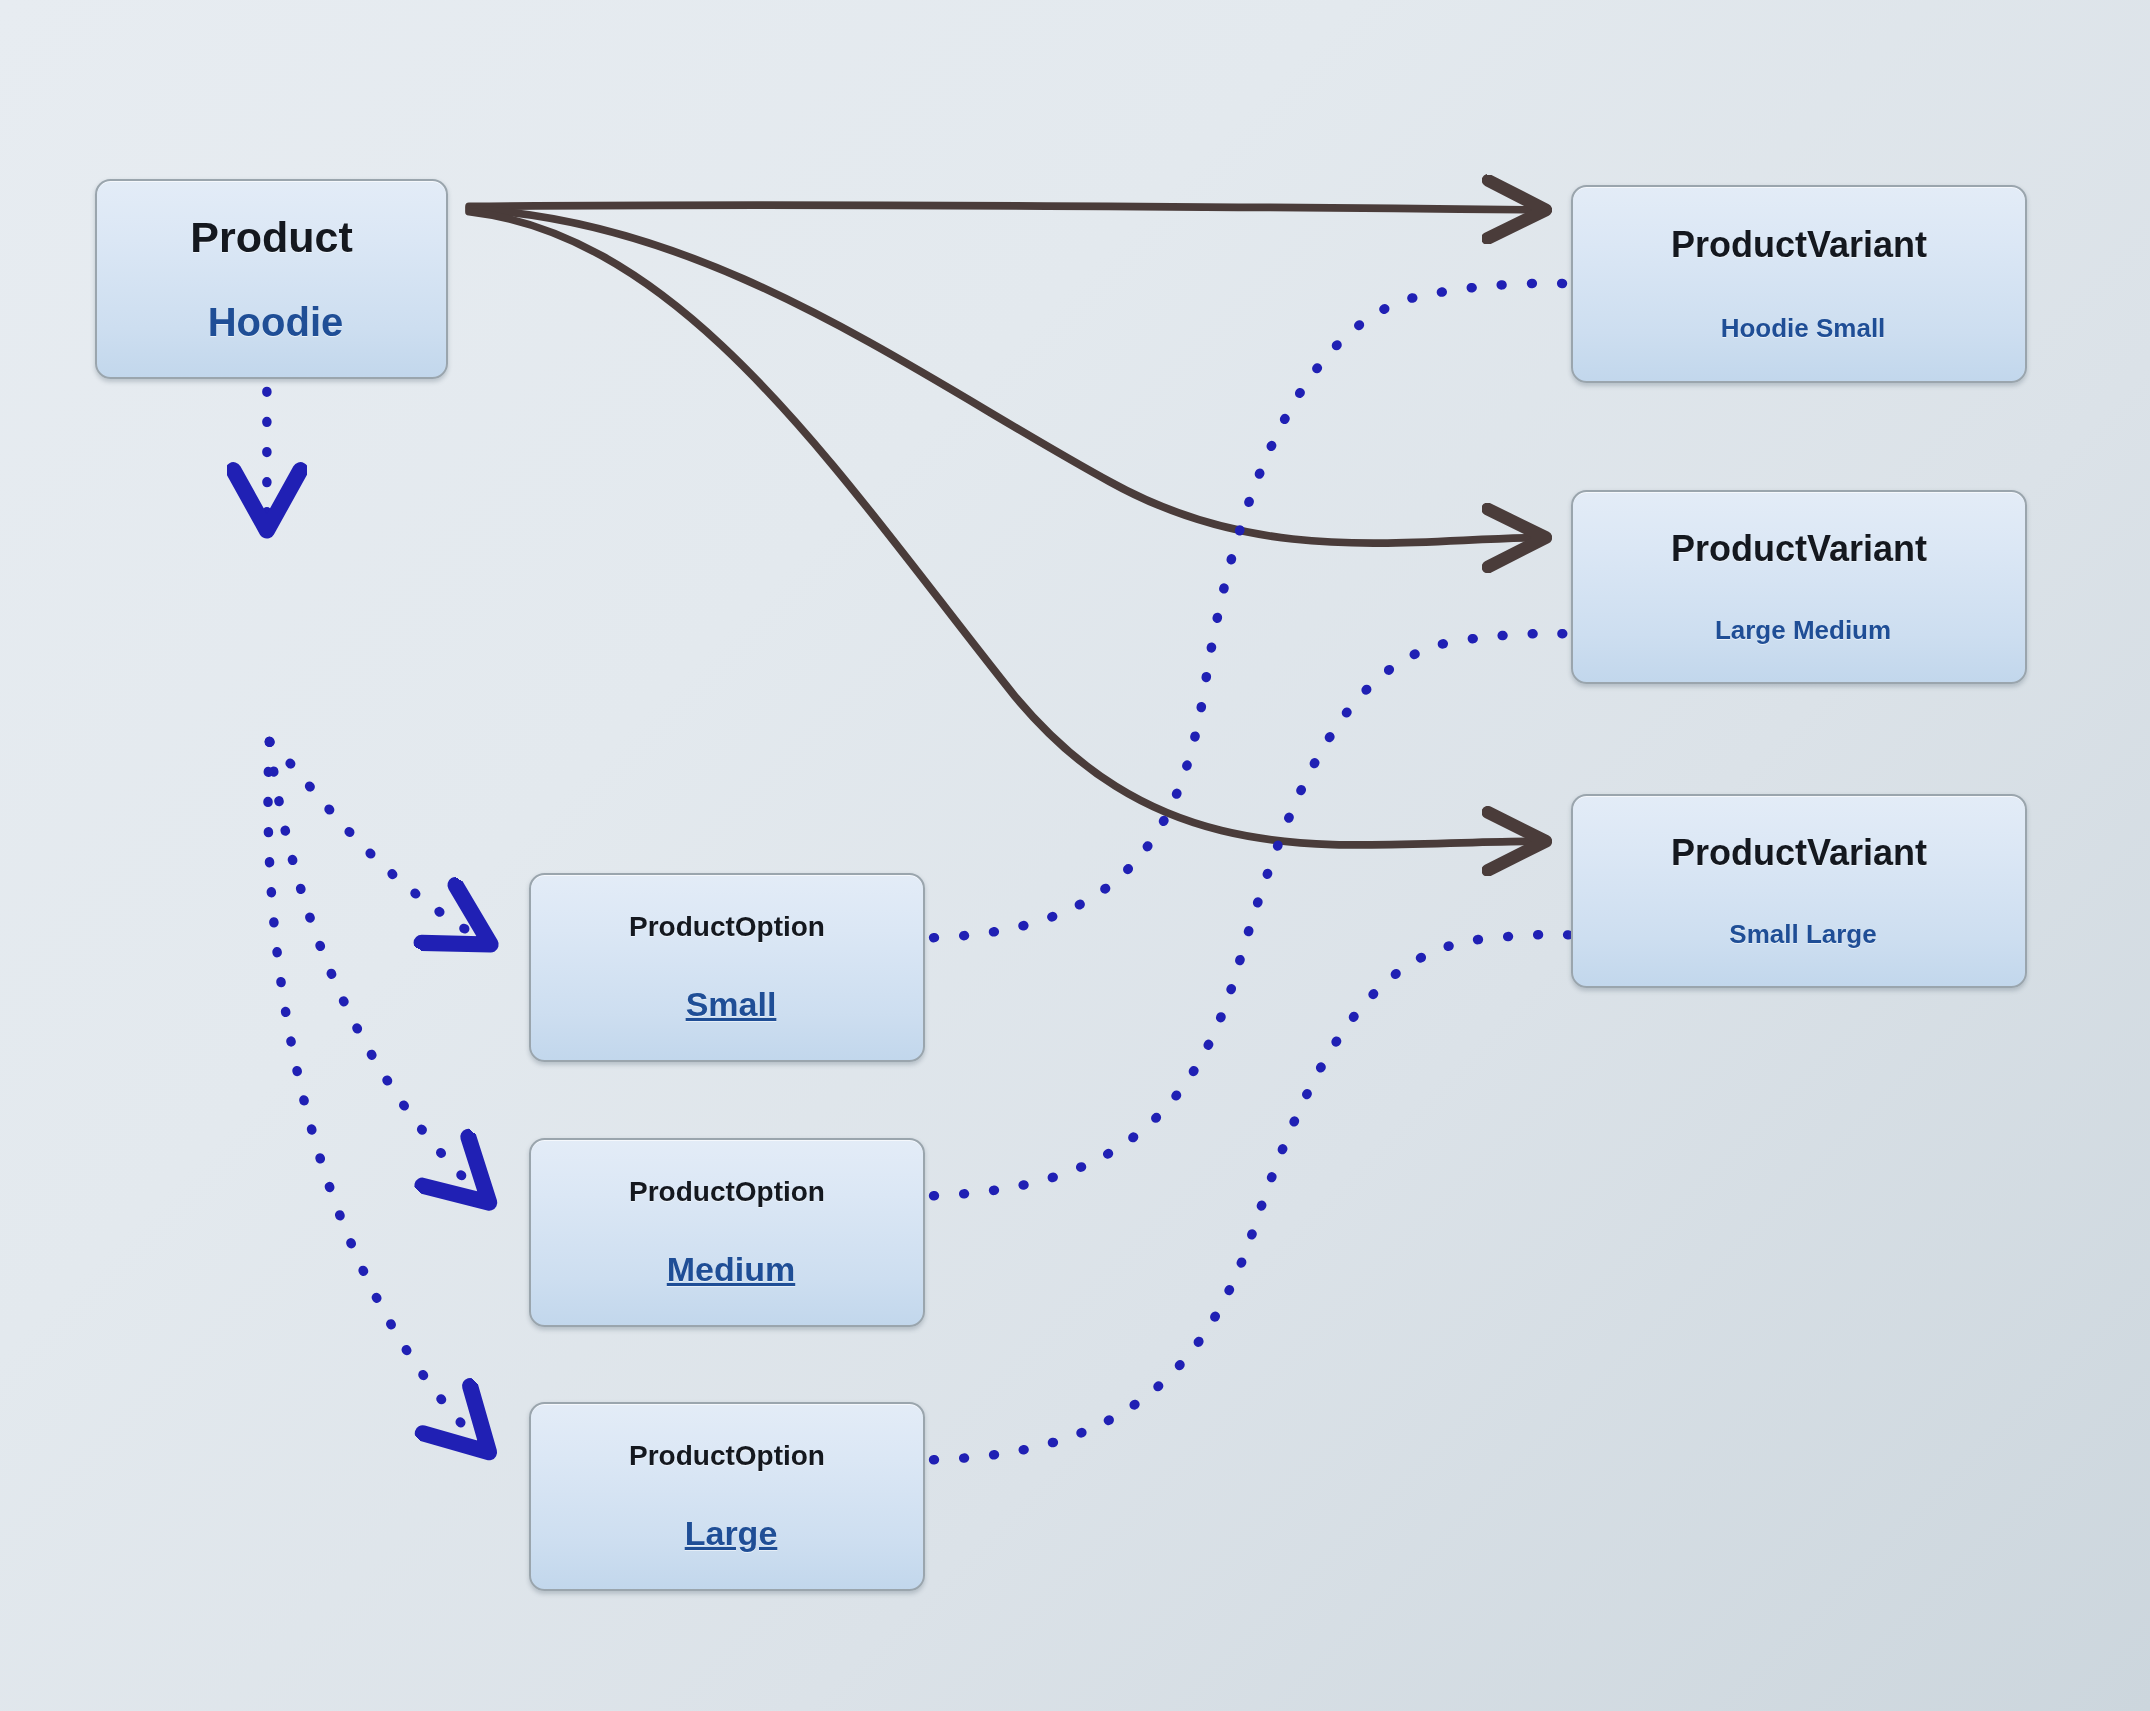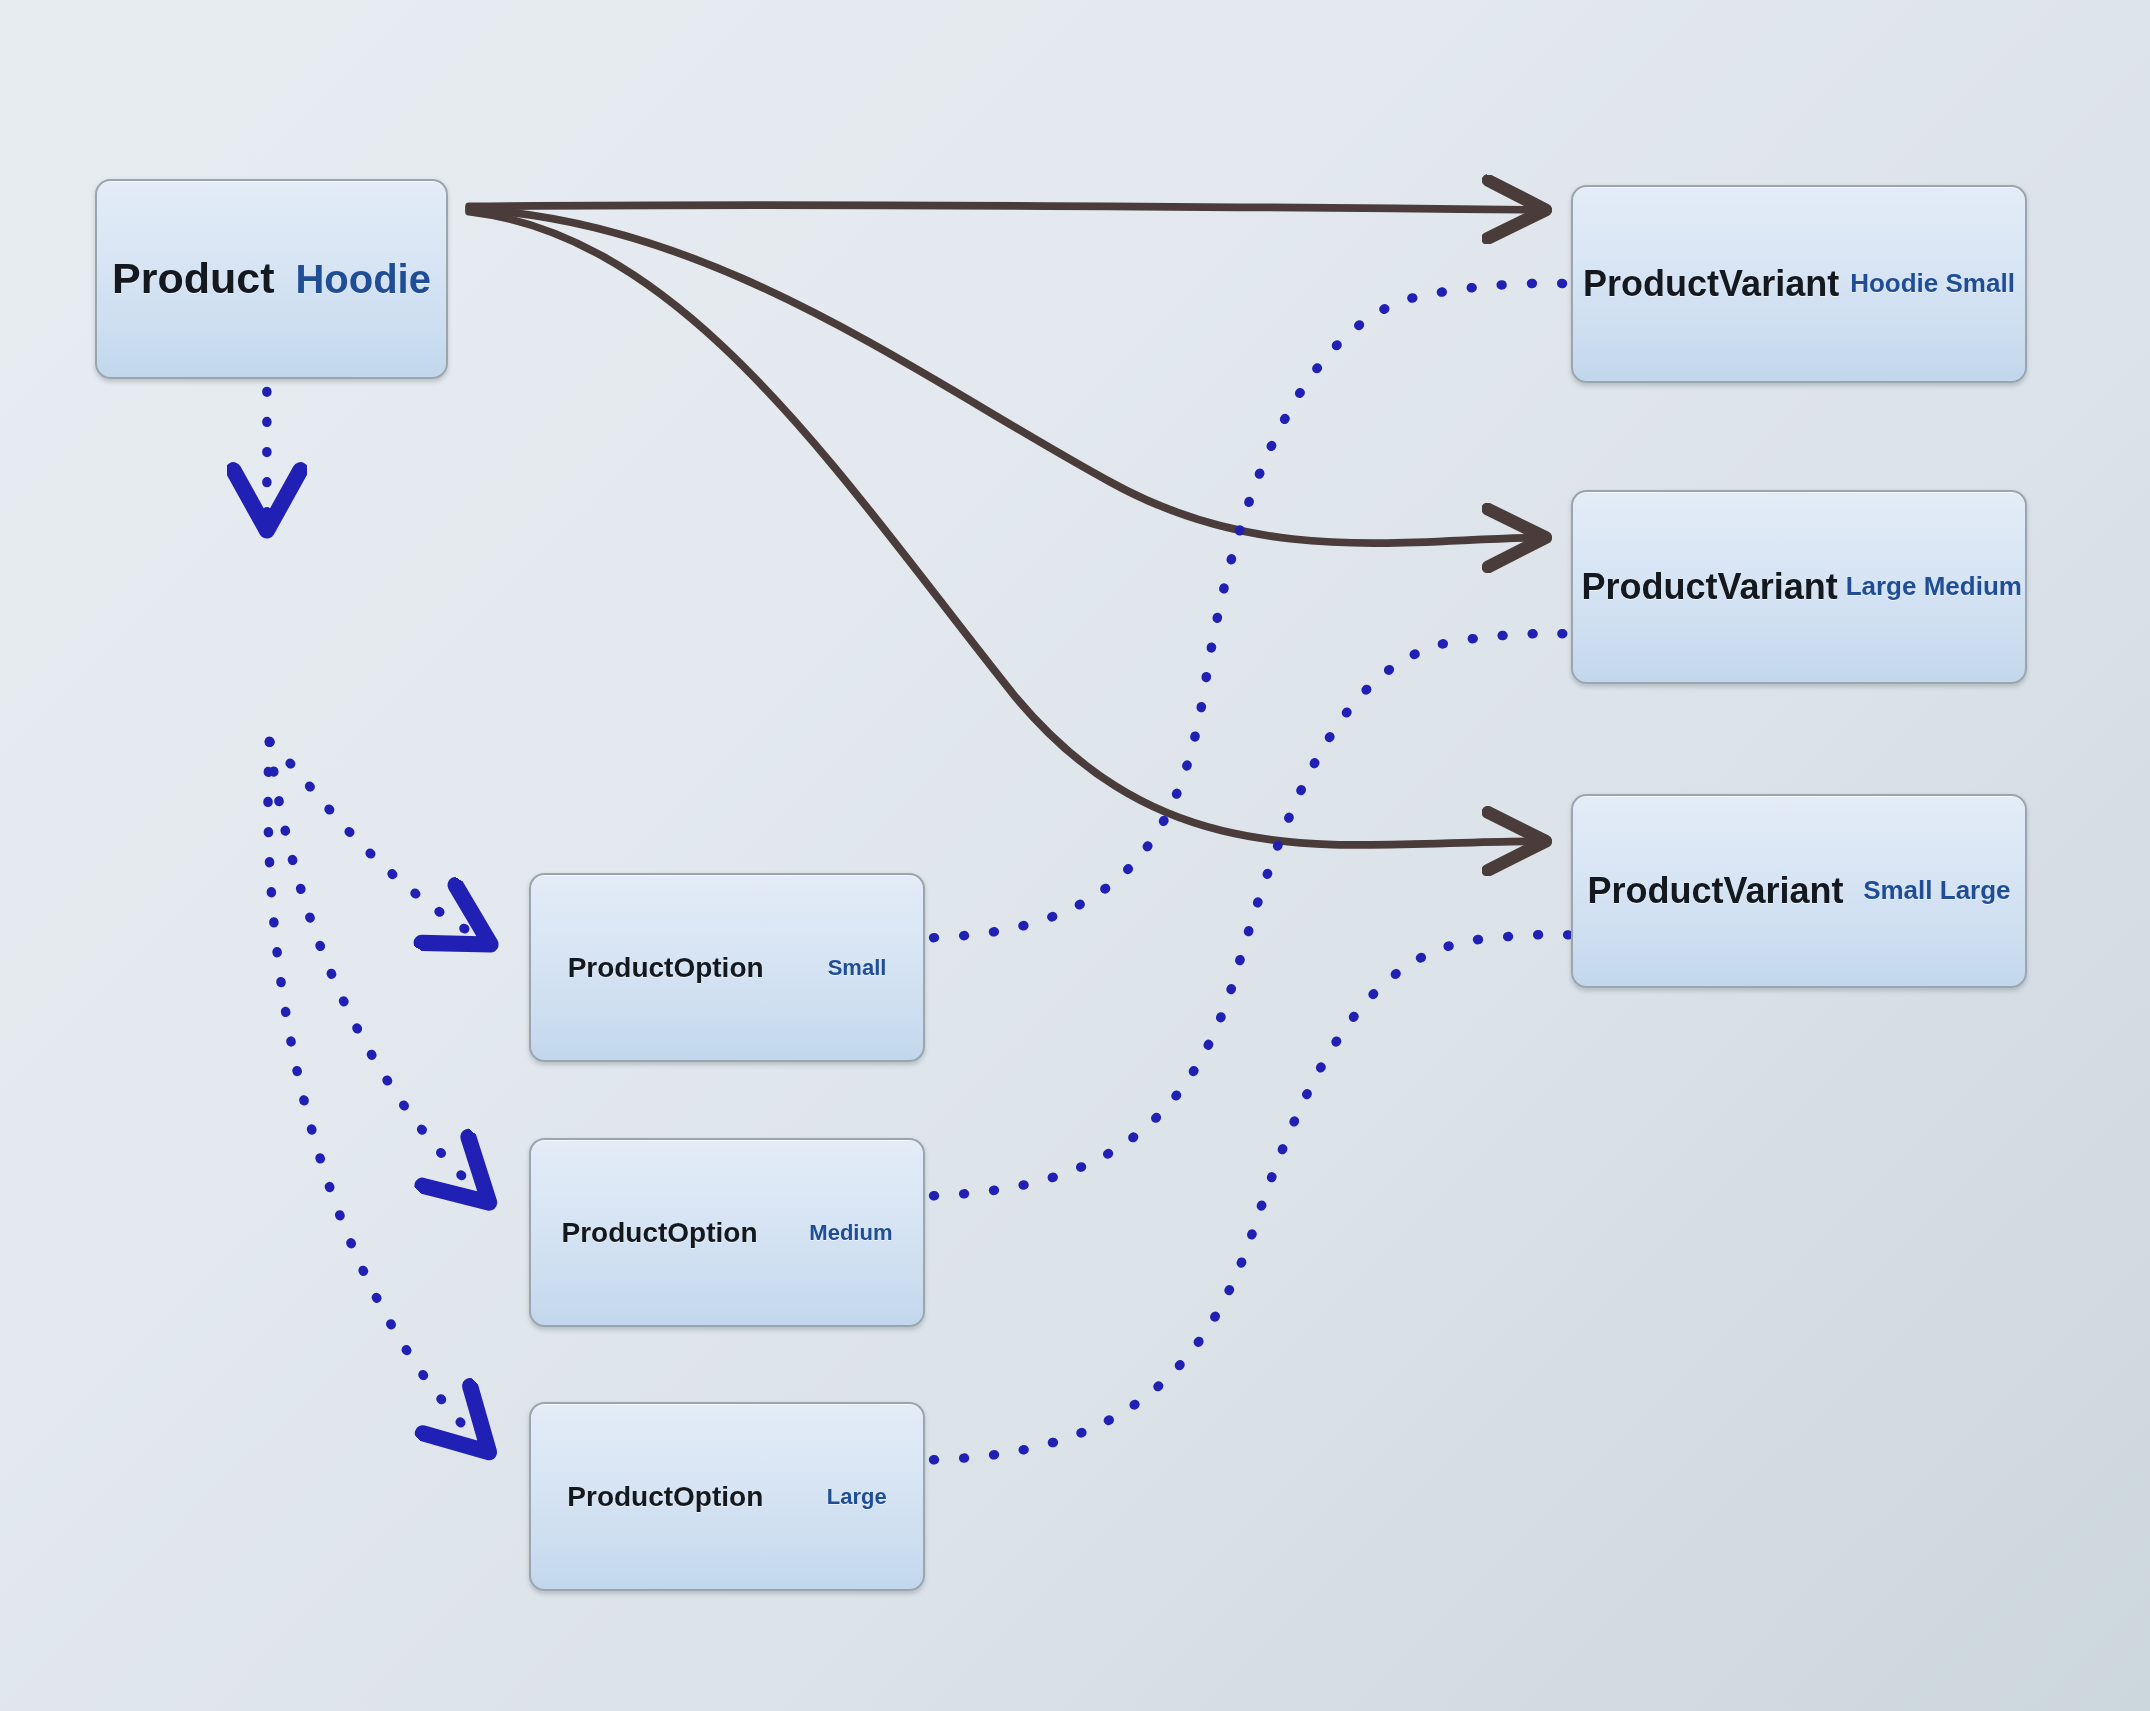--- a/index.html
+++ b/index.html
@@ -27,21 +27,21 @@
     pointer-events: none;
   }
   .node {
     position: absolute;
     box-sizing: border-box;
     border: 2.6px solid #9aa5ad;
     border-radius: 15.5px;
     background: linear-gradient(to bottom, #e3ecf7 0%, #dbe7f5 30%, #cddef0 75%, #c2d7ec 100%);
     box-shadow: 0 2.6px 4.3px rgba(90,105,120,0.30), inset 0 0.9px 0 rgba(255,255,255,0.65);
     display: flex;
-    flex-direction: row;
+    flex-direction: column;
     align-items: center;
     justify-content: space-around;
     padding: 13.8px 8.6px;
     text-align: center;
     overflow: hidden;
   }
   .node .type {
     color: #14181f;
     font-weight: bold;
     text-shadow: 0 0.9px 0 rgba(255,255,255,0.55);
@@ -60,21 +60,21 @@
   #n-product { left: 95px; top: 179px; width: 353px; height: 200px; }
   #n-product .type { font-size: 43px; }
   #n-product .name { font-size: 40px; }
   
   #n-pog { left: 73px; top: 551px; width: 396px; height: 185px; }
   #n-pog .type { font-size: 28px; }
   #n-pog .name { font-size: 33px; }
   
   .n-po { left: 529px; width: 396px; height: 189px; text-align: center; }
   .n-po .type { font-size: 28px; }
-  .n-po .name { font-size: 22px; }
+  .n-po .name { font-size: 34px; text-decoration: underline; }
   #n-po-small  { top: 873px; }
   #n-po-medium { top: 1138px; }
   #n-po-large  { top: 1402px; }
   
   .n-pv { left: 1571px; width: 456px; }
   .n-pv .type { font-size: 36px; }
   .n-pv .name { font-size: 26px; }
   #n-pv-small  { top: 185px; height: 198px; }
   #n-pv-medium { top: 490px; height: 194px; }
   #n-pv-large  { top: 794px; height: 194px; }

